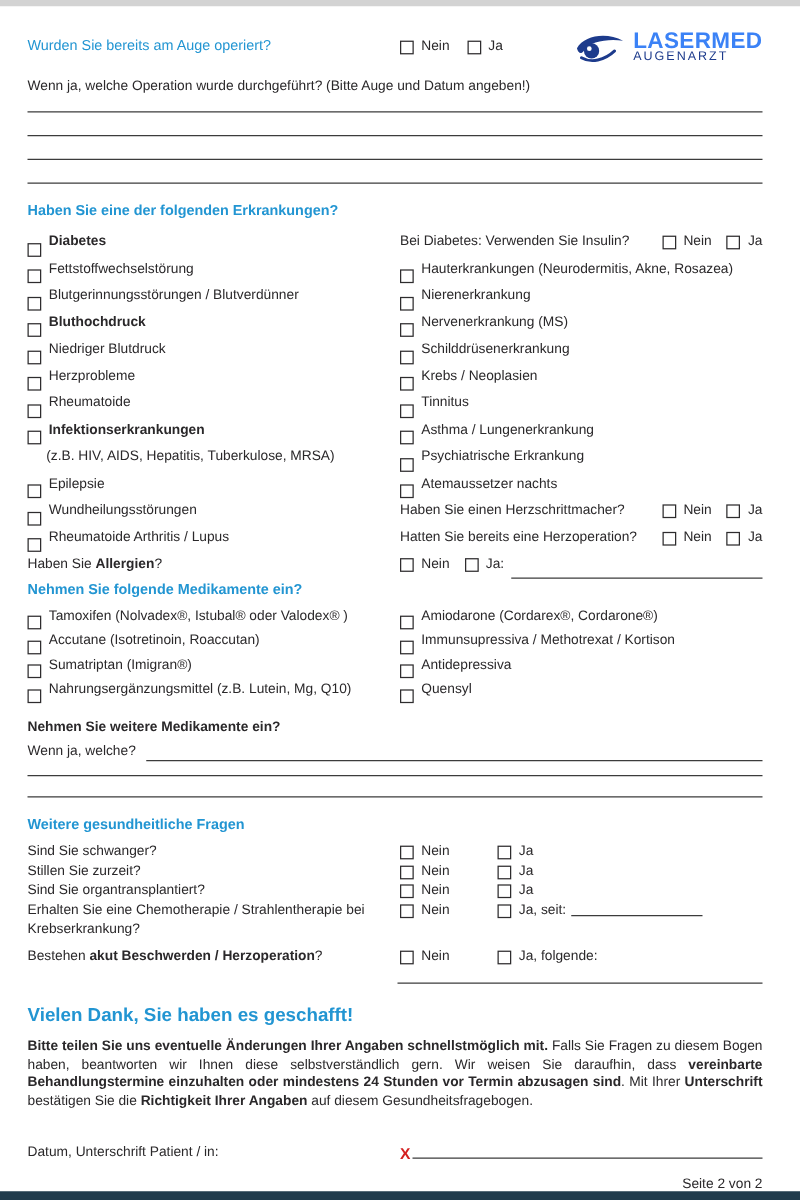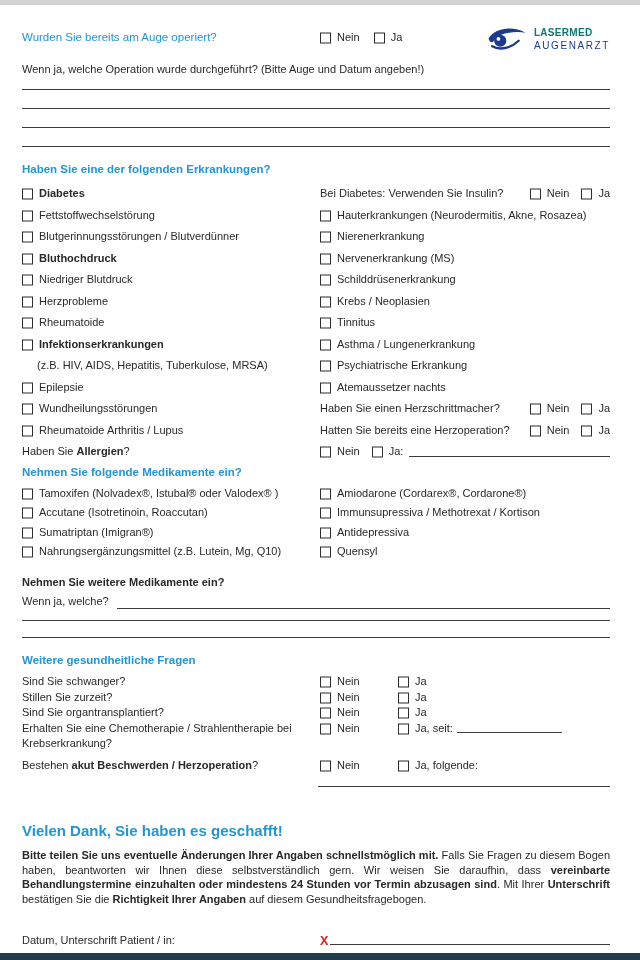--- a/index.html
+++ b/index.html
@@ -13,35 +13,35 @@
   .content{padding:0 30px 0 22px;}
 
   
   .hrow{display:flex;align-items:flex-start;margin-top:22px;}
   .hq{width:298px;color:#2295d2;font-weight:normal;font-size:11.5px;padding-top:4px;}
   .hopts{display:flex;padding-top:4px;}
   .hopts .tailg{margin-left:14px;}
   .hopts .tailg:first-child{margin-left:0;}
   .logo{margin-left:auto;display:flex;align-items:center;gap:7px;margin-top:-2px;}
   .logotext{display:flex;flex-direction:column;line-height:13px;}
-  .logotext .t1{font-weight:bold;font-size:10px;color:#0f766e;letter-spacing:.3px;}
+  .logotext .t1{font-weight:bold;font-size:18px;color:#3b82f6;letter-spacing:.3px;}
   .logotext .t2{font-size:10px;color:#1d3b8c;letter-spacing:1.6px;}
   .prompt{margin-top:10px;line-height:15px;}
 
   
   .wline{height:0;border-bottom:1.5px solid #3c3c3c;margin-top:18px;}
   .wline.first{margin-top:12px;}
 
   .sectitle{color:#2295d2;font-weight:bold;font-size:11.5px;margin-top:15px;line-height:15px;}
 
   
   .cols{display:flex;margin-top:6px;}
   .colL{width:298px;flex:none;}
   .colR{width:290px;flex:none;}
-  .row{display:flex;align-items:center;line-height:21.5px;white-space:nowrap;}
+  .row{display:flex;align-items:flex-end;line-height:21.5px;white-space:nowrap;}
   .meds .row{line-height:19.5px;}
   .row .spacer{flex:1;}
   .cb{display:inline-block;width:9px;height:9px;border:1.2px solid #2e2c2e;margin-right:6px;flex:none;transform:translateY(.5px);background:#fff;}
   .tailg{display:inline-flex;align-items:center;margin-left:12px;white-space:nowrap;}
   .row > .tailg:first-child{margin-left:0;}
   .iline{flex:1;border-bottom:1.2px solid #3c3c3c;height:9px;margin-left:6px;}
   .sub{line-height:21.5px;padding-left:15px;white-space:nowrap;}
   .b{font-weight:bold;}
 
   
@@ -52,21 +52,21 @@
 
   
   .qrows{margin-top:6px;}
   .qrow{display:grid;grid-template-columns:298px 78px 1fr;align-items:start;line-height:15.5px;}
   .qrow.gap{margin-top:6px;}
   .qopt{display:flex;align-items:center;}
   .seit{flex:0 0 105px;margin-left:4px;border-bottom:1.2px solid #3c3c3c;height:9px;}
   .halfline{margin-left:296px;border-bottom:1.2px solid #3c3c3c;margin-top:13px;height:0;}
 
   
-  .thanks{color:#2295d2;font-weight:bold;font-size:15px;margin-top:35px;line-height:18px;}
+  .thanks{color:#2295d2;font-weight:bold;font-size:15px;margin-top:17px;line-height:18px;}
   .para{margin-top:8px;text-align:justify;line-height:14.6px;}
 
   
   .sigrow{display:flex;align-items:flex-end;margin-top:27px;}
   .siglabel{width:298px;flex:none;line-height:14px;}
   .xmark{color:#d42020;font-weight:bold;font-size:12.5px;line-height:12px;margin-right:2px;}
   .sigline{flex:1;border-bottom:1.2px solid #3c3c3c;height:0;margin-bottom:2px;}
   .pagenum{text-align:right;margin-top:11px;line-height:14px;}
 </style>
 </head>

